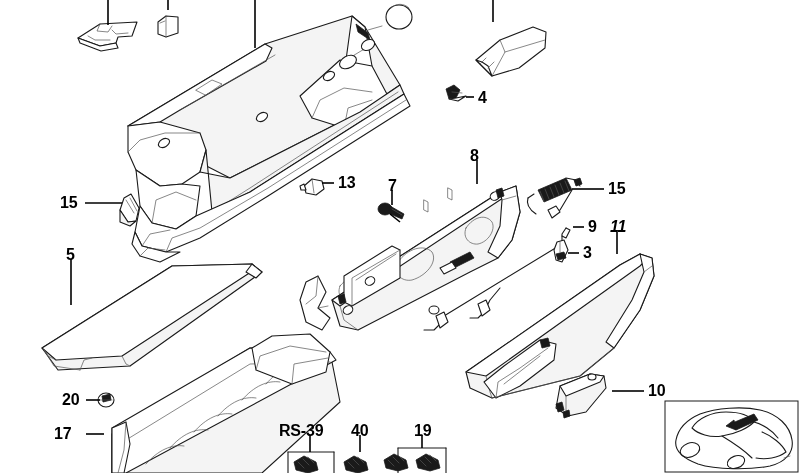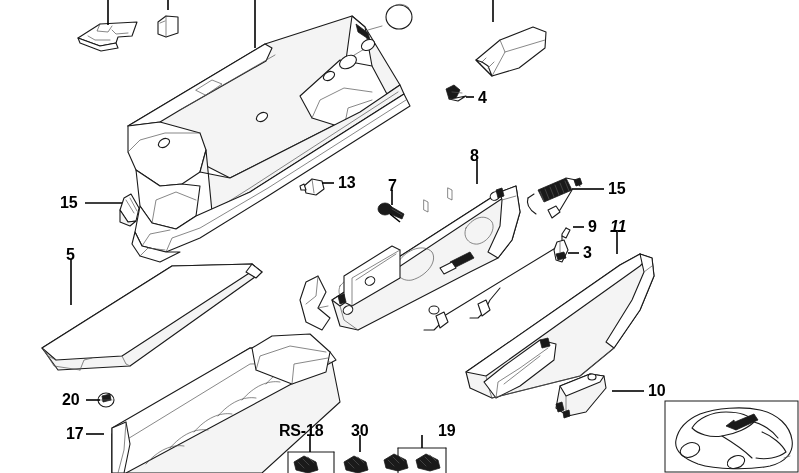--- a/index.html
+++ b/index.html
@@ -345,18 +345,18 @@
   <div class="callout-label" style="left:338px; top:175px;">13</div>
   <div class="callout-label" style="left:388px; top:178px;">7</div>
   <div class="callout-label" style="left:470px; top:148px;">8</div>
   <div class="callout-label" style="left:608px; top:181px;">15</div>
   <div class="callout-label" style="left:588px; top:219px;">9</div>
   <div class="callout-label" style="left:610px; top:219px;font-style:italic;">11</div>
   <div class="callout-label" style="left:583px; top:245px;">3</div>
   <div class="callout-label" style="left:66px; top:247px;">5</div>
   <div class="callout-label" style="left:648px; top:383px;">10</div>
   <div class="callout-label" style="left:62px; top:392px;">20</div>
-  <div class="callout-label" style="left:66px; top:426px;text-align:right;">17</div>
-  <div class="callout-label" style="left:279px; top:423px;">RS-18</div>
-  <div class="callout-label" style="left:351px; top:423px;">30</div>
-  <div class="callout-label" style="left:414px; top:423px;margin-left:24px;">19</div>
+  <div class="callout-label" style="left:54px; top:426px;text-align:right;">17</div>
+  <div class="callout-label" style="left:279px; top:423px;">RS-39</div>
+  <div class="callout-label" style="left:351px; top:423px;">40</div>
+  <div class="callout-label" style="left:414px; top:423px;">19</div>
 
 </div>
 
 </body></html>

